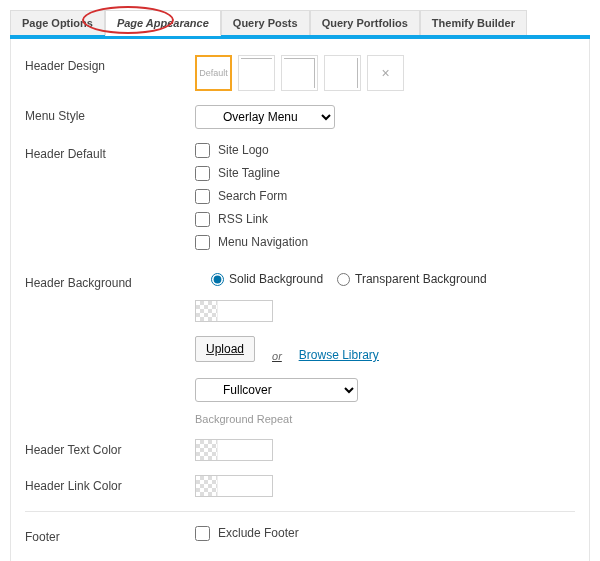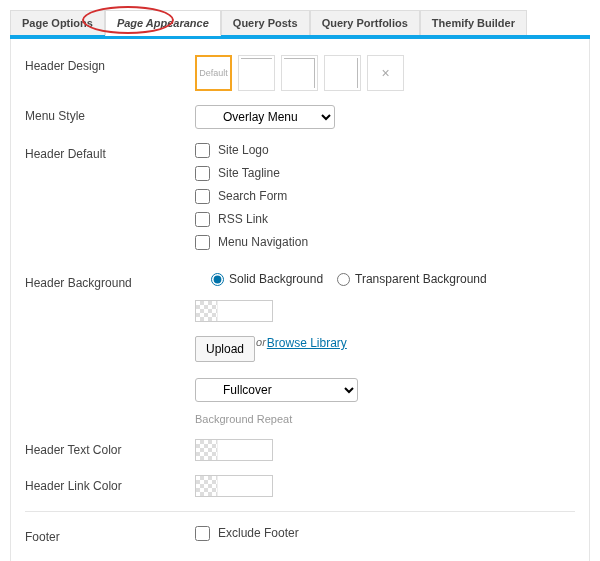--- a/index.html
+++ b/index.html
@@ -137,21 +137,21 @@
     border-right: 1px solid #eee;
   }
   .btn {
     padding: 5px 10px;
     border: 1px solid #bbb;
     background: #f7f7f7;
     font-size: 12px;
     border-radius: 2px;
     cursor: pointer;
   }
-  .uploadrow { display:flex; align-items:flex-start; gap:1px; margin-bottom:16px; }
+  .uploadrow { display:flex; align-items:flex-end; gap:17px; margin-bottom:16px;text-decoration:underline; }
   .or { font-style: italic; color:#666; font-size:11px; }
   a.link { color:#0073aa; text-decoration: underline; font-size:12px; }
   .helper { color:#999; font-size:11px; margin-top:11px; }
   hr.sep { border:none; border-top:1px solid #e5e5e5; margin: 14px 0; }
 </style>
 </head>
 <body>
 
 <div class="tabs">
   <div class="tab">Page Options</div>

